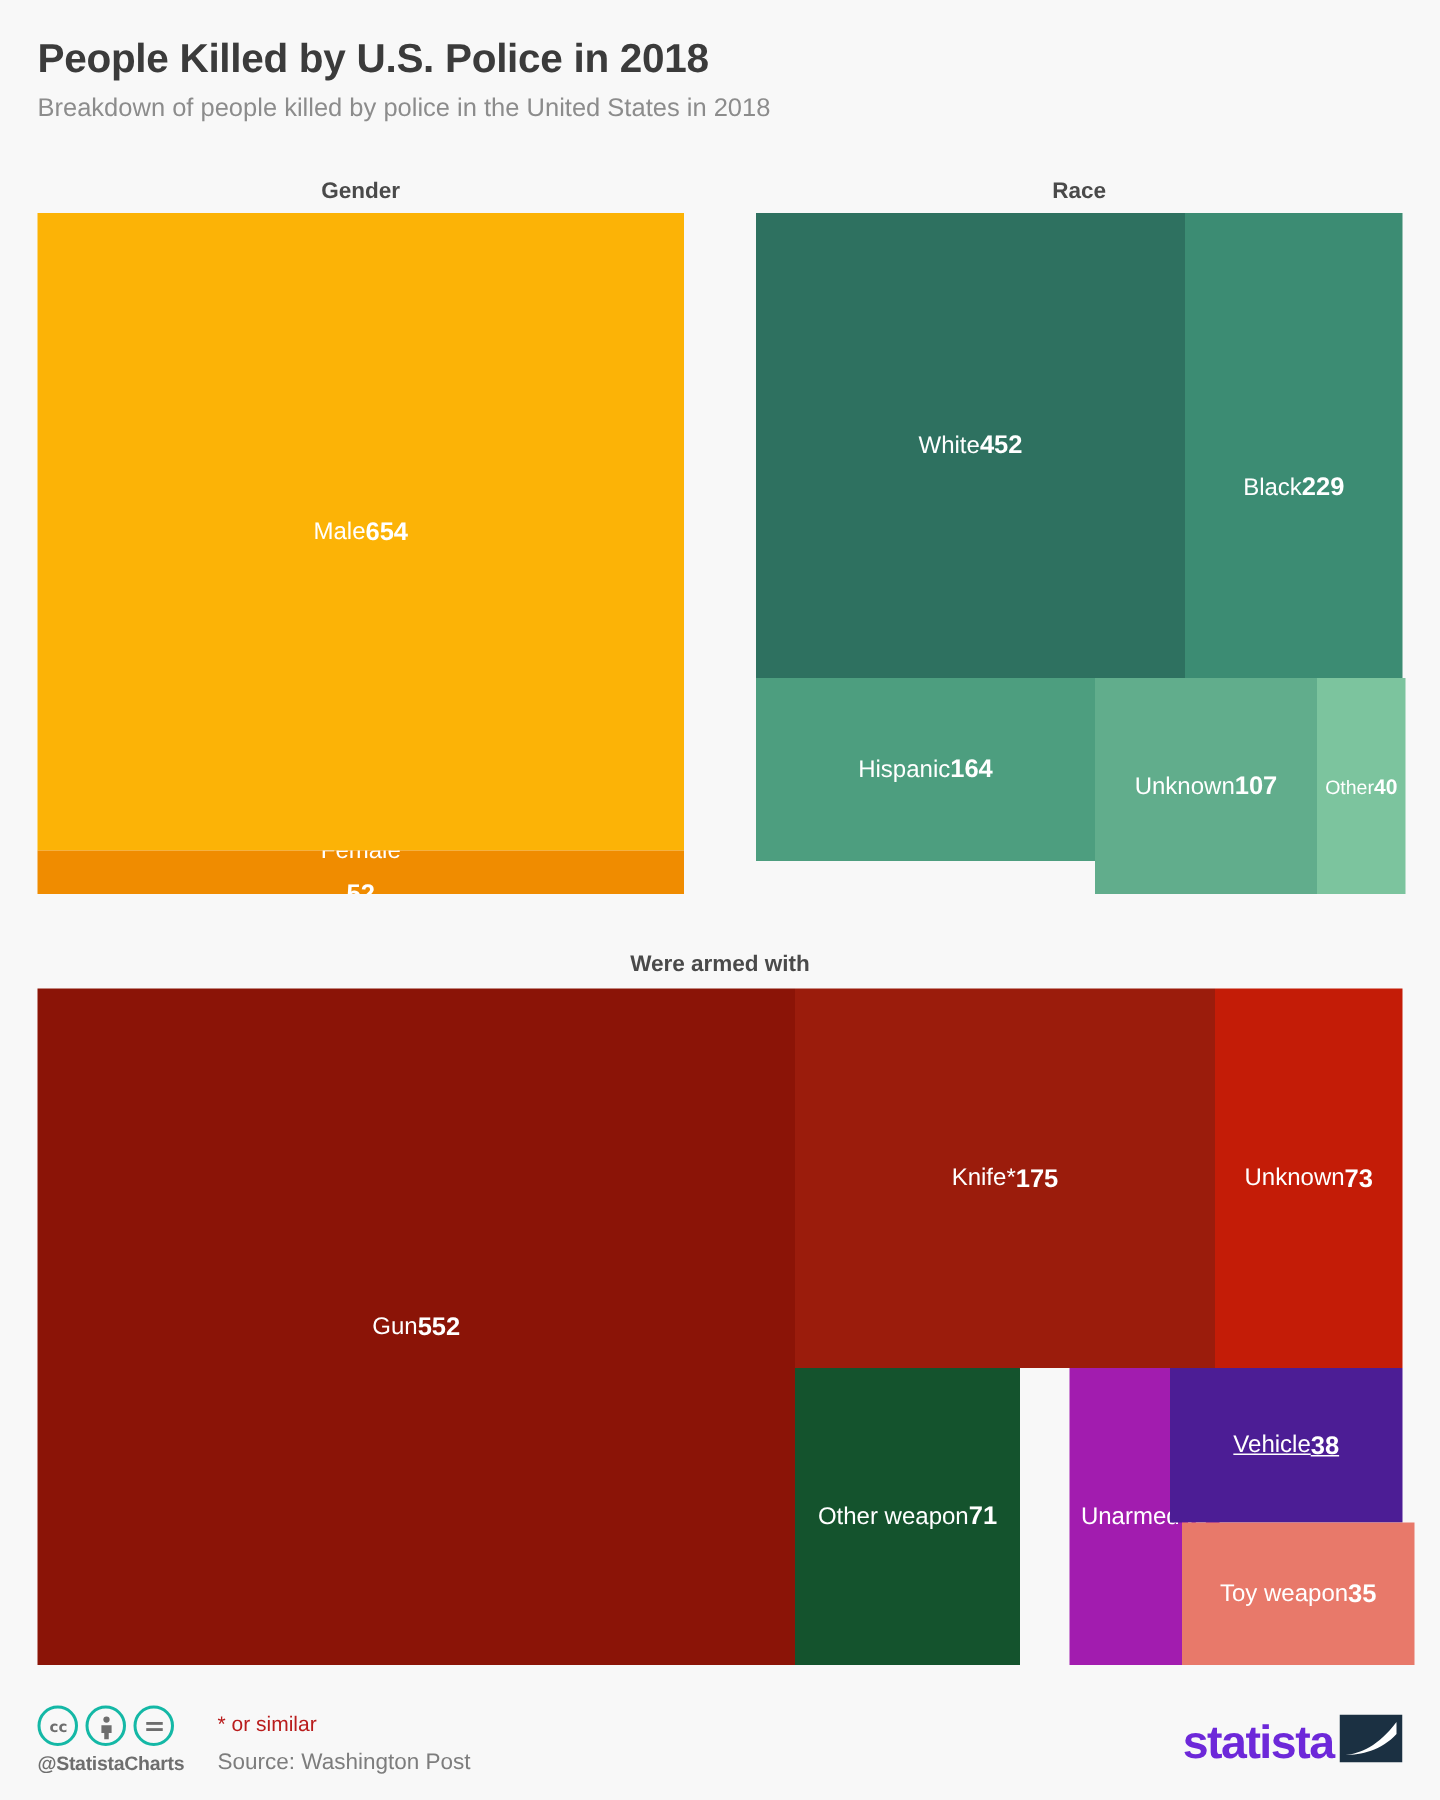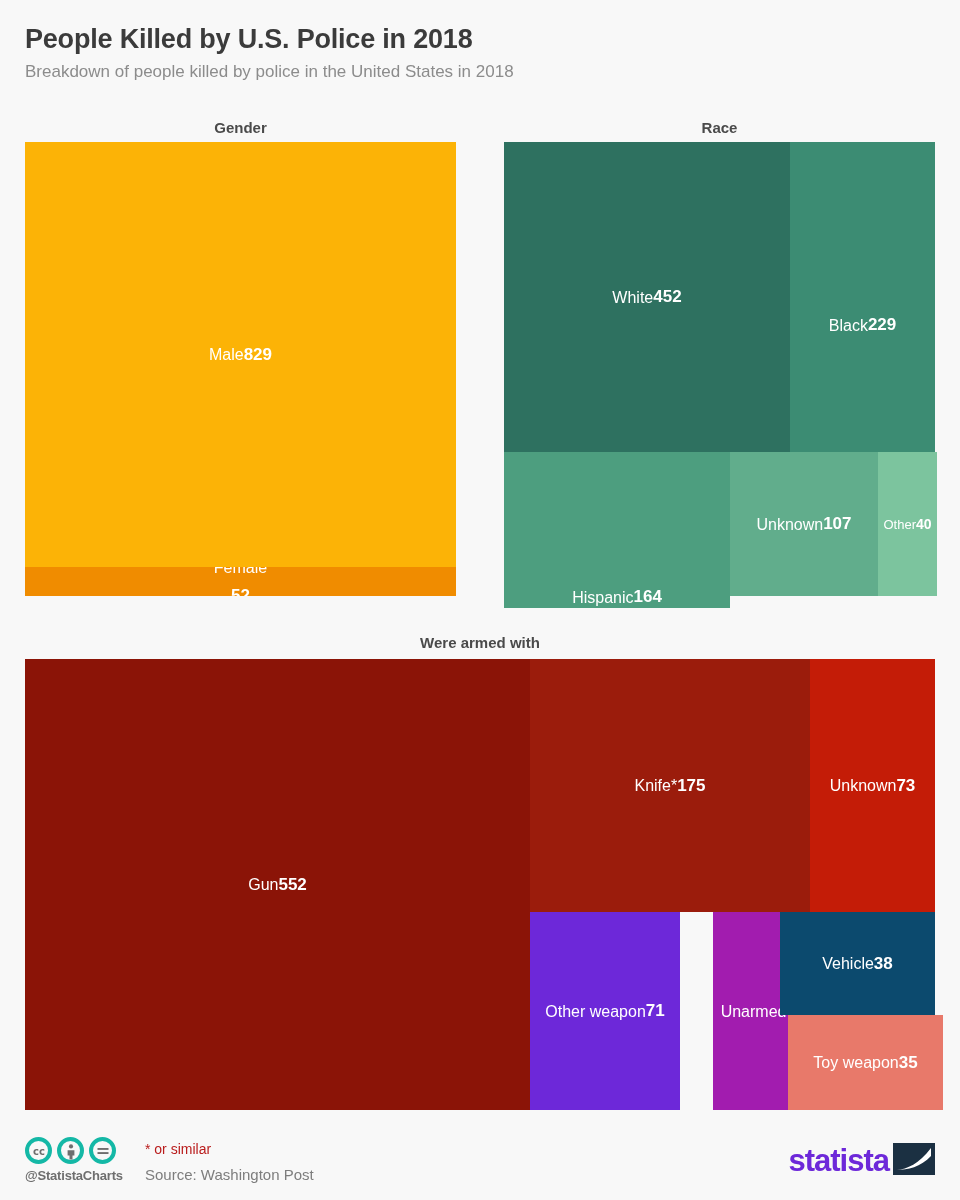--- a/index.html
+++ b/index.html
@@ -62,21 +62,21 @@
   .cell.small .cell-label { font-size: 13px; line-height: 17px; }
   .cell.small .cell-value { font-size: 14px; line-height: 18px; }
 
   
   #footer { position: absolute; left: 25px; top: 1137px; width: 910px; height: 52px; }
 
   #cc-icons { position: absolute; left: 0; top: 0; display: flex; gap: 5px; }
 
   .cc-badge {
     width: 27px; height: 27px;
-    border: 4px solid #14b8a6;
+    border: 2px solid #14b8a6;
     border-radius: 50%;
     display: flex; align-items: center; justify-content: center;
     color: #6E6E6E;
     font-size: 13px;
     font-weight: bold;
     font-family: "DejaVu Sans", sans-serif;
   }
 
   #cc-handle {
     position: absolute;
@@ -124,21 +124,21 @@
   <div id="chart-title">People Killed by U.S. Police in 2018</div>
   <div id="chart-subtitle">Breakdown of people killed by police in the United States in 2018</div>
 </div>
 
 <div class="panel-heading" style="left:25px; top:119px; width:431px;">Gender</div>
 
 <div class="treemap" id="gender-treemap" style="left:25px; top:142px; width:431px; height:454px;padding-left:40px;">
 
   <div class="cell" style="left:0; top:0; width:431px; height:425px; background:#FCB306;">
     <span class="cell-label">Male</span>
-    <span class="cell-value">829</span>
+    <span class="cell-value">654</span>
   </div>
 
   <div class="cell inline-row" style="left:0; top:425px; width:431px; height:29px; background:#F08C00;">
     <span class="cell-label">Female</span>
     <span class="cell-value">52</span>
   </div>
 </div>
 
 <div class="panel-heading" style="left:504px; top:119px; width:431px;">Race</div>
 
@@ -147,21 +147,21 @@
   <div class="cell" style="left:0; top:0; width:286px; height:310px; background:#2E7160;">
     <span class="cell-label">White</span>
     <span class="cell-value">452</span>
   </div>
 
   <div class="cell" style="left:286px; top:0; width:145px; height:366px; background:#3C8C73;">
     <span class="cell-label">Black</span>
     <span class="cell-value">229</span>
   </div>
 
-  <div class="cell" style="left:0; top:310px; width:226px; height:156px; background:#4D9E7F;align-items:flex-end;">
+  <div class="cell" style="left:0; top:310px; width:226px; height:122px; background:#4D9E7F;">
     <span class="cell-label">Hispanic</span>
     <span class="cell-value">164</span>
   </div>
 
   <div class="cell" style="left:226px; top:310px; width:148px; height:144px; background:#61AD8C;">
     <span class="cell-label">Unknown</span>
     <span class="cell-value">107</span>
   </div>
 
   <div class="cell small" style="left:374px; top:310px; width:59px; height:144px; background:#7CC49E;">
@@ -182,31 +182,31 @@
   <div class="cell" style="left:505px; top:0; width:280px; height:253px; background:#9B1C0C;">
     <span class="cell-label">Knife*</span>
     <span class="cell-value">175</span>
   </div>
 
   <div class="cell" style="left:785px; top:0; width:125px; height:253px; background:#C41C07;">
     <span class="cell-label">Unknown</span>
     <span class="cell-value">73</span>
   </div>
 
-  <div class="cell" style="left:505px; top:253px; width:150px; height:198px; background:#6d28d9;">
+  <div class="cell" style="left:505px; top:253px; width:150px; height:198px; background:#14532d;">
     <span class="cell-label">Other weapon</span>
     <span class="cell-value">71</span>
   </div>
 
   <div class="cell" style="left:655px; top:253px; width:100px; height:198px; background:#a21caf;margin-left:33px;">
     <span class="cell-label">Unarmed</span>
     <span class="cell-value">48</span>
   </div>
 
-  <div class="cell" style="left:755px; top:253px; width:155px; height:103px; background:#0c4a6e;">
+  <div class="cell" style="left:755px; top:253px; width:155px; height:103px; background:#4c1d95;text-decoration:underline;">
     <span class="cell-label">Vehicle</span>
     <span class="cell-value">38</span>
   </div>
 
   <div class="cell" style="left:763px; top:356px; width:155px; height:95px; background:#E8796A;">
     <span class="cell-label">Toy weapon</span>
     <span class="cell-value">35</span>
   </div>
 </div>
 

